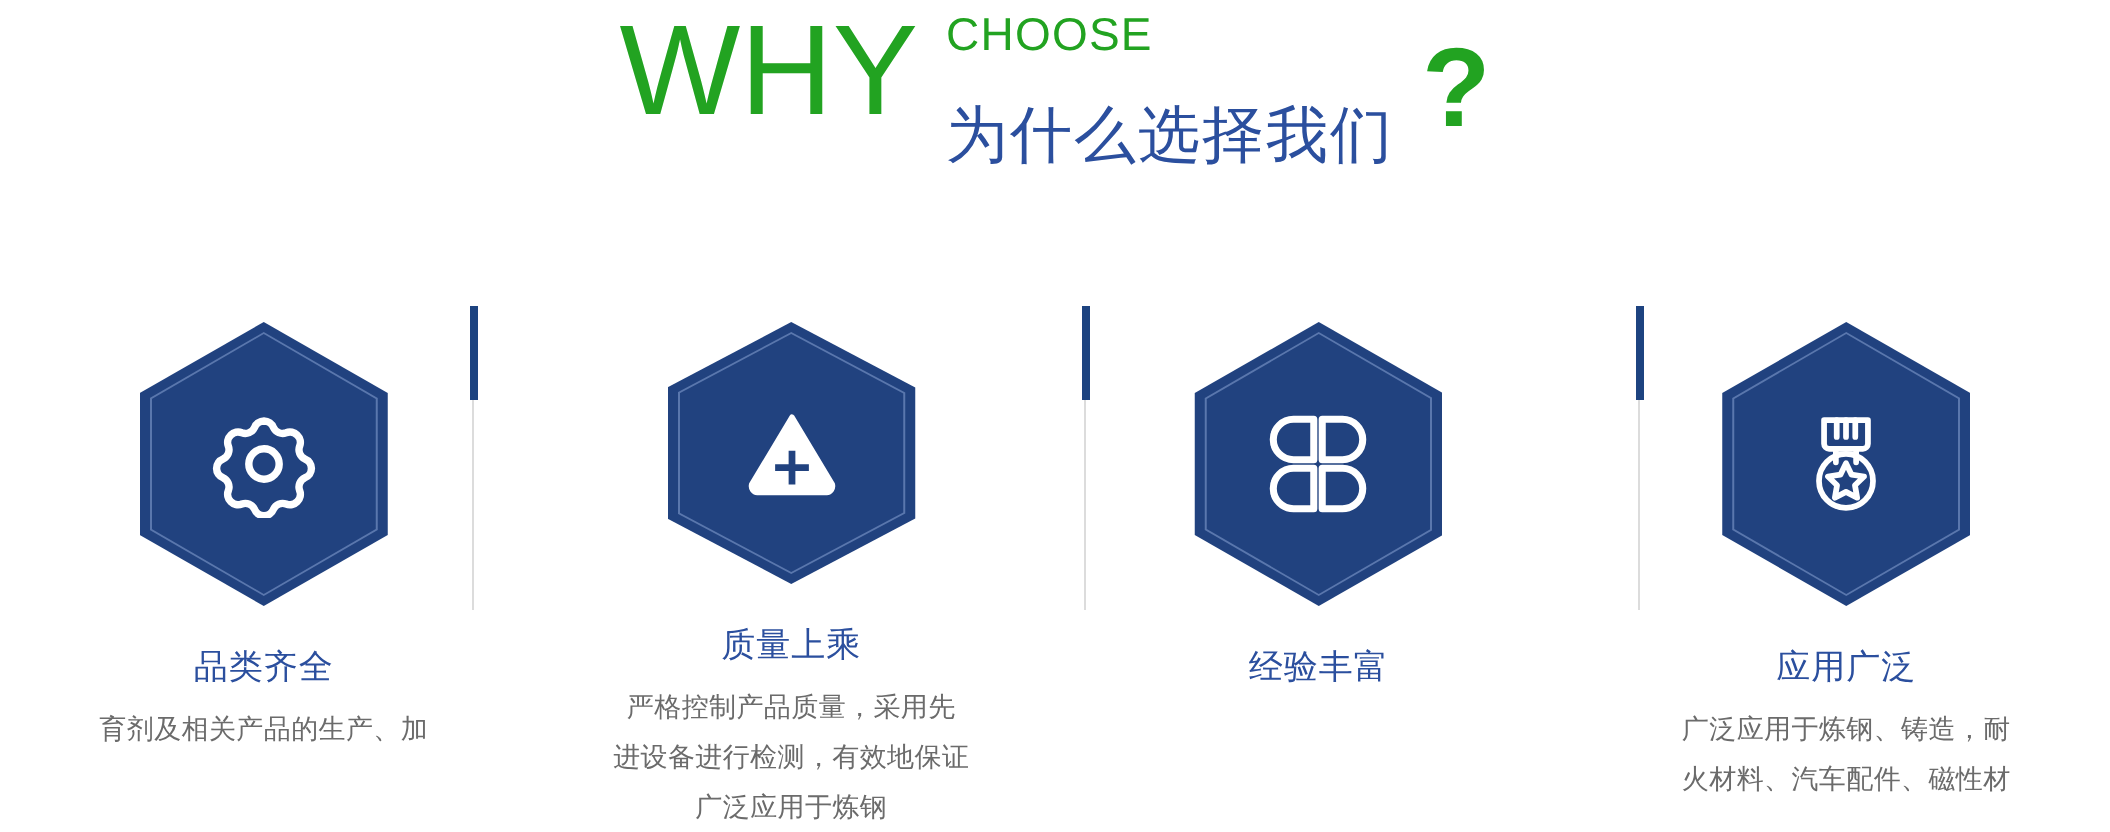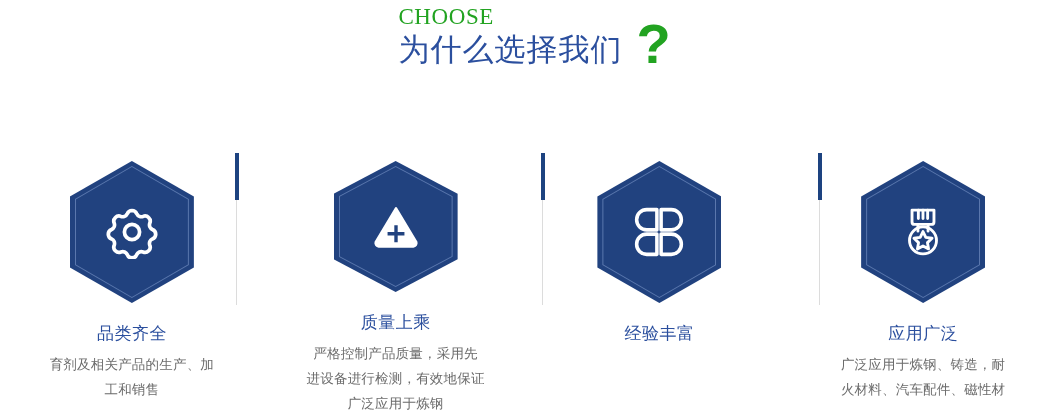--- a/index.html
+++ b/index.html
@@ -46,38 +46,37 @@
     color: #22a321;
     letter-spacing: 0px;
     display: block;
   }
   .hdr-stack {
     display: flex;
     flex-direction: column;
     align-items: flex-start;
     margin-left: 14px;
     padding-top: 2px;
-    font-family: Liberation Serif, serif;
   }
   .hdr-choose {
     font-size: 23px;
     line-height: 26px;
     font-weight: 400;
     color: #22a321;
     letter-spacing: 0.6px;
     display: block;
   }
   .hdr-cn {
     font-size: 31px;
     line-height: 38px;
     font-weight: 400;
     color: #2b4f9e;
     letter-spacing: 1px;
     display: block;
-    margin-top: 1px;
+    margin-top: 19px;
   }
   .hdr-qm {
     font-size: 56px;
     line-height: 60px;
     font-weight: 700;
     color: #22a321;
     margin-left: 14px;
     padding-top: 12px;
     display: block;
   }
@@ -189,20 +188,21 @@
   .d2 { left: 541px; }
   .d3 { left: 818px; }
 </style>
 </head>
 <body>
 
 <div class="page">
 
   <div class="header">
     <div class="header-inner">
+      <span class="hdr-why">WHY</span>
       <span class="hdr-stack">
         <span class="hdr-choose">CHOOSE</span>
         <span class="hdr-cn">为什么选择我们</span>
       </span>
       <span class="hdr-qm">?</span>
     </div>
   </div>
 
   <div class="cards">
 
@@ -238,21 +238,20 @@
                      a6 6 0 0 1 6.6 -1.4
                      a6 6 0 0 0 7.5 -3.1
                      a6 6 0 0 1 5.6 -3.9 z"></path>
             <circle cx="32" cy="32" r="9"></circle>
           </g>
         </svg>
       </div>
       <div class="card-title">品类齐全</div>
       <div class="card-desc">
         <div>育剂及相关产品的生产、加</div>
-        <div>工和销售</div>
       </div>
     </div>
 
     <div class="card">
       <div class="hex-wrap">
         <div class="hex"></div>
         <div class="hex-inner-line"></div>
         <div class="hex-inner-fill"></div>
         <svg class="hex-icon" viewBox="0 0 64 64">
           <path d="M32 10 L56 50 a4 4 0 0 1 -3.5 5 L11.5 55 a4 4 0 0 1 -3.5 -5 Z" fill="#ffffff" stroke="#ffffff" stroke-width="3" stroke-linejoin="round"></path>

